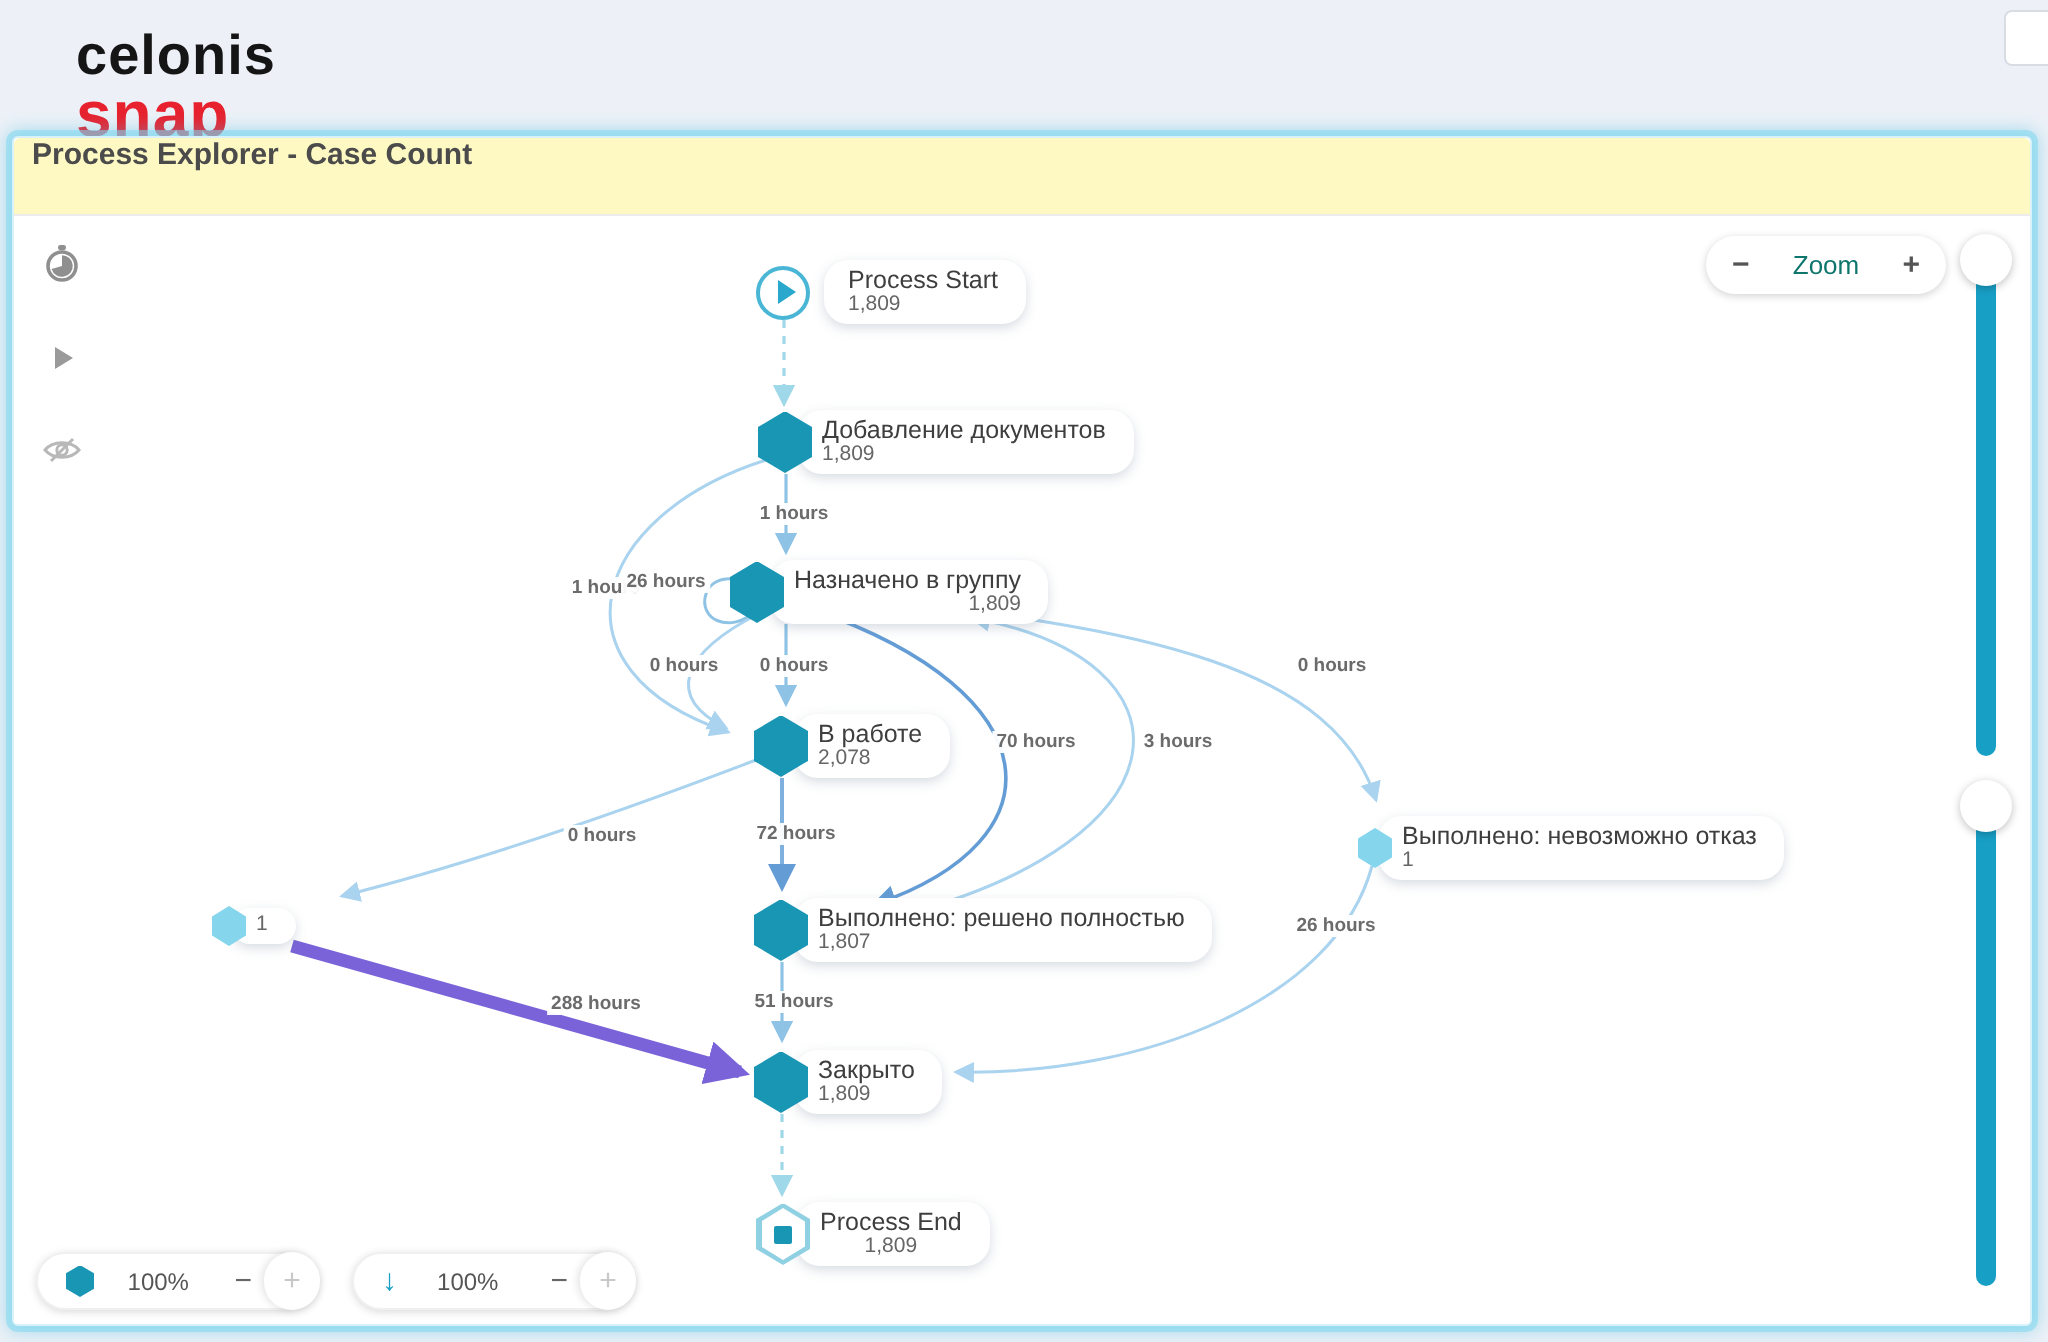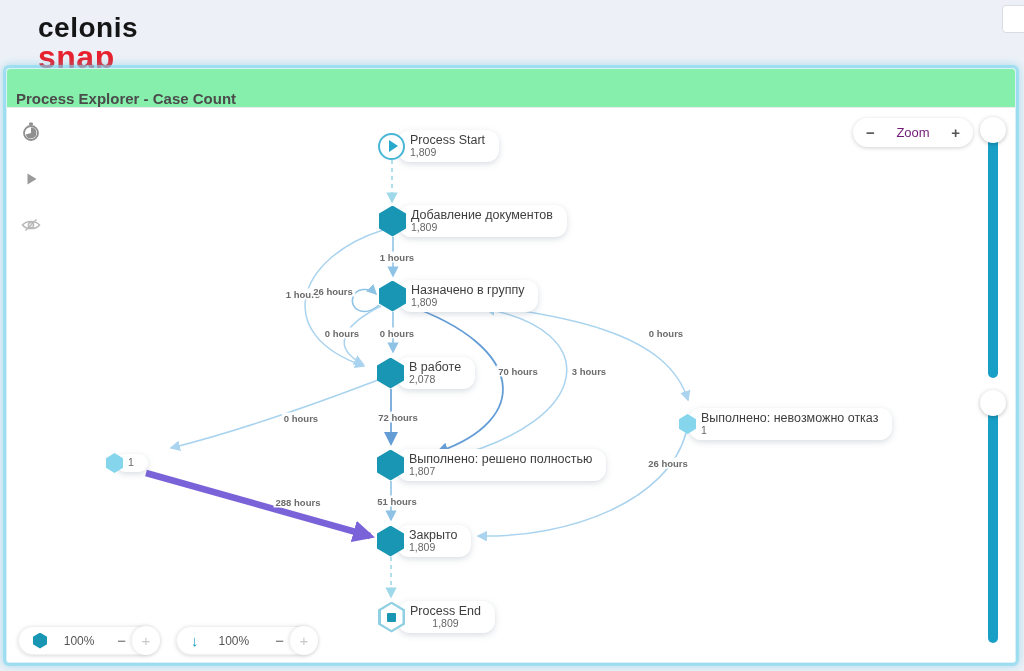--- a/index.html
+++ b/index.html
@@ -20,41 +20,41 @@
   }
   
   .panel {
     position:absolute; left:6px; top:68px; width:1010px; height:595px;
     background:#fff; border-radius:3px;
     border:1px solid #d9f2fa;
     box-shadow:0 0 0 3px rgba(130,216,240,.55), 0 0 9px 3px rgba(80,190,225,.45);
   }
   .panel-header {
     position:absolute; left:0; top:0; right:0; height:39px;
-    border-bottom:1px solid #ececec; display:flex; align-items:flex-end; padding-left:9px;
-    background:#86efac; border-radius:3px 3px 0 0;
+    border-bottom:1px solid #ececec; display:flex; align-items:flex-start; padding-left:9px;
+    background:#fef9c3; border-radius:3px 3px 0 0;
   }
   .panel-header h1 { font-size:15px; font-weight:700; color:#4b4b4b; }
   
   .hexbtn {
     position:absolute; width:40px; height:44px; background:#fff;
     clip-path:polygon(50% 0%, 98% 26%, 98% 74%, 50% 100%, 2% 74%, 2% 26%);
     display:flex; align-items:center; justify-content:center;
     filter:drop-shadow(0 2px 3px rgba(0,0,0,.22));
     cursor:pointer;
   }
   
   .zoom-pill {
     position:absolute; left:853px; top:118px; width:120px; height:29px;
     background:#fff; border-radius:15px; box-shadow:0 1px 4px rgba(0,0,0,.18);
     display:flex; align-items:center; justify-content:space-between;
     padding:0 13px; font-size:13px; color:#555;
   }
   .zoom-pill .sign { font-size:15px; color:#555; cursor:pointer; font-weight:700; }
-  .zoom-pill .zlabel { font-size:13px; color:#701a75; }
+  .zoom-pill .zlabel { font-size:13px; color:#0f766e; }
   
   .vtrack { position:absolute; left:988px; width:10px; background:#189fc6; border-radius:5px; }
   .vknob {
     position:absolute; left:980px; width:26px; height:26px; border-radius:50%;
     background:#fff; box-shadow:0 1px 4px rgba(0,0,0,.25); cursor:pointer;
   }
   
   .bpill {
     position:absolute; height:29px; background:#fff; border-radius:15px;
     box-shadow:0 1px 4px rgba(0,0,0,.15); border:1px solid #f0f0f0;
@@ -200,39 +200,39 @@
 
   <path d="M146,473 L370,536" stroke="#7a63d8" stroke-width="6.5" fill="none" marker-end="url(#mPurple)"></path>
 
   <path d="M391,481 L391,520" stroke="#8fc3e6" stroke-width="1.6" fill="none" marker-end="url(#mMid)"></path>
 
   <path d="M686,433 C668,500 572,538 478,536" stroke="#a9d3ee" stroke-width="1.5" fill="none" marker-end="url(#mLight)"></path>
 
   <path d="M391,557 L391,597" stroke="#9fd8e8" stroke-width="1.6" fill="none" stroke-dasharray="4 4" marker-end="url(#mTeal)"></path>
 </svg>
 
-<div class="node" style="left:378px; top:130px;">
+<div class="node" style="left:378px; top:130px;gap:14px;">
   <div class="startic">
       <div class="tri"></div>
     </div>
   <div class="nlabel">
     <div class="nm">Process Start</div>
     <div class="ct">1,809</div>
   </div>
 </div>
 
 <div class="node" style="left:379px; top:205px;">
   <div class="hex"></div>
   <div class="nlabel">
     <div class="nm">Добавление документов</div>
     <div class="ct">1,809</div>
   </div>
 </div>
 
-<div class="node" style="left:379px; top:280px;">
+<div class="node" style="left:365px; top:280px;text-align:right;">
   <div class="hex"></div>
   <div class="nlabel">
     <div class="nm">Назначено в группу</div>
     <div class="ct">1,809</div>
   </div>
 </div>
 
 <div class="node" style="left:377px; top:357px;">
   <div class="hex"></div>
   <div class="nlabel">

